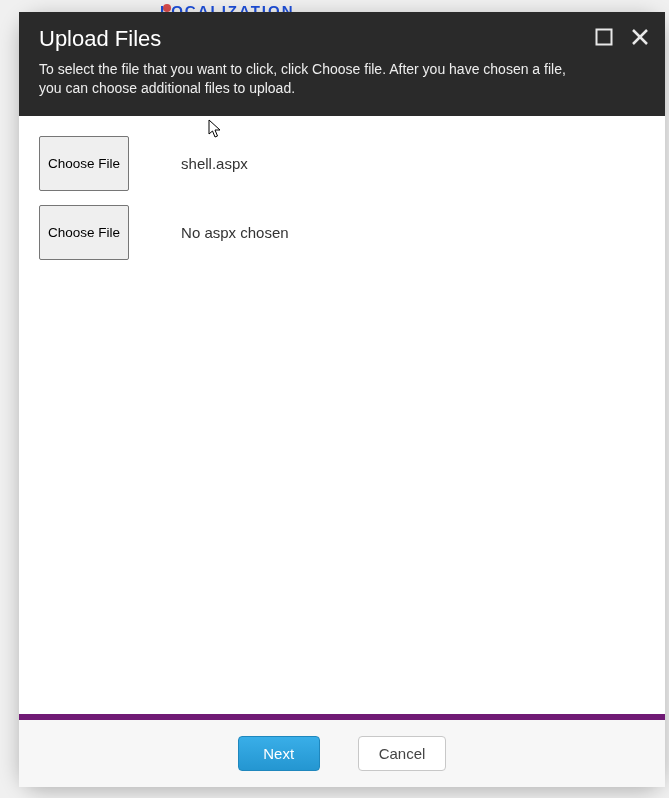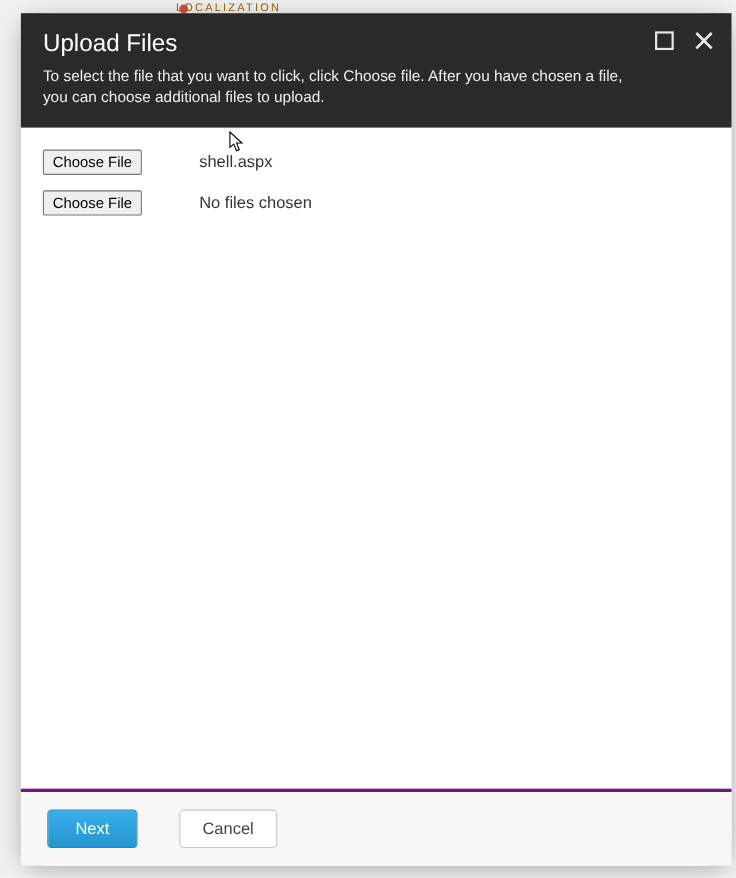--- a/index.html
+++ b/index.html
@@ -8,23 +8,23 @@
       background: #f0f0f0;
       width: 669px;
       height: 798px;
       position: relative;
       overflow: hidden;
     }
     .bg-hint {
       position: absolute;
       top: 2px;
       left: 160px;
-      color: #a16207;
-      font-weight: 400;
-      font-size: 10px;
+      color: #1d4ed8;
+      font-weight: 700;
+      font-size: 15px;
       letter-spacing: 2px;
     }
     .bg-dots {
       position: absolute;
       top: 4px;
       left: 163px;
       width: 8px;
       height: 8px;
       border-radius: 50%;
       background: #d84c4c;
@@ -83,44 +83,44 @@
     }
     .file-row {
       display: flex;
       align-items: center;
       gap: 8px;
       margin-bottom: 14px;
     }
     .choose-btn {
       font-family: Arial, sans-serif;
       font-size: 13.5px;
-      padding: 3px 8px;
+      padding: 19px 8px;
       background: #efefef;
       border: 1px solid #767676;
       border-radius: 2px;
       cursor: pointer;
       color: #000;
     }
     .file-name {
       font-size: 15px;
       color: #333;
       margin-left: 44px;
     }
     .cursor-img {
       position: absolute;
       top: 119px;
       left: 208px;
       pointer-events: none;
     }
     .modal-footer {
       background: #f7f7f7;
-      border-top: 3px solid #701a75;
+      border-top: 6px solid #701a75;
       padding: 16px 24px;
       display: flex;
-      justify-content: flex-start;
+      justify-content: center;
       gap: 14px;
     }
     .btn {
       font-size: 15px;
       padding: 8px 20px;
       border-radius: 4px;
       cursor: pointer;
       min-width: 82px;
       text-align: center;
     }
@@ -163,21 +163,21 @@
     </div>
   </div>
 
   <div class="modal-body">
     <div class="file-row">
       <button class="choose-btn">Choose File</button>
       <span class="file-name">shell.aspx</span>
     </div>
     <div class="file-row">
       <button class="choose-btn">Choose File</button>
-      <span class="file-name">No files chosen</span>
+      <span class="file-name">No aspx chosen</span>
     </div>
   </div>
 
   <div class="modal-footer">
     <button class="btn btn-primary">Next</button>
     <button class="btn btn-secondary">Cancel</button>
   </div>
 
 </div>
 

